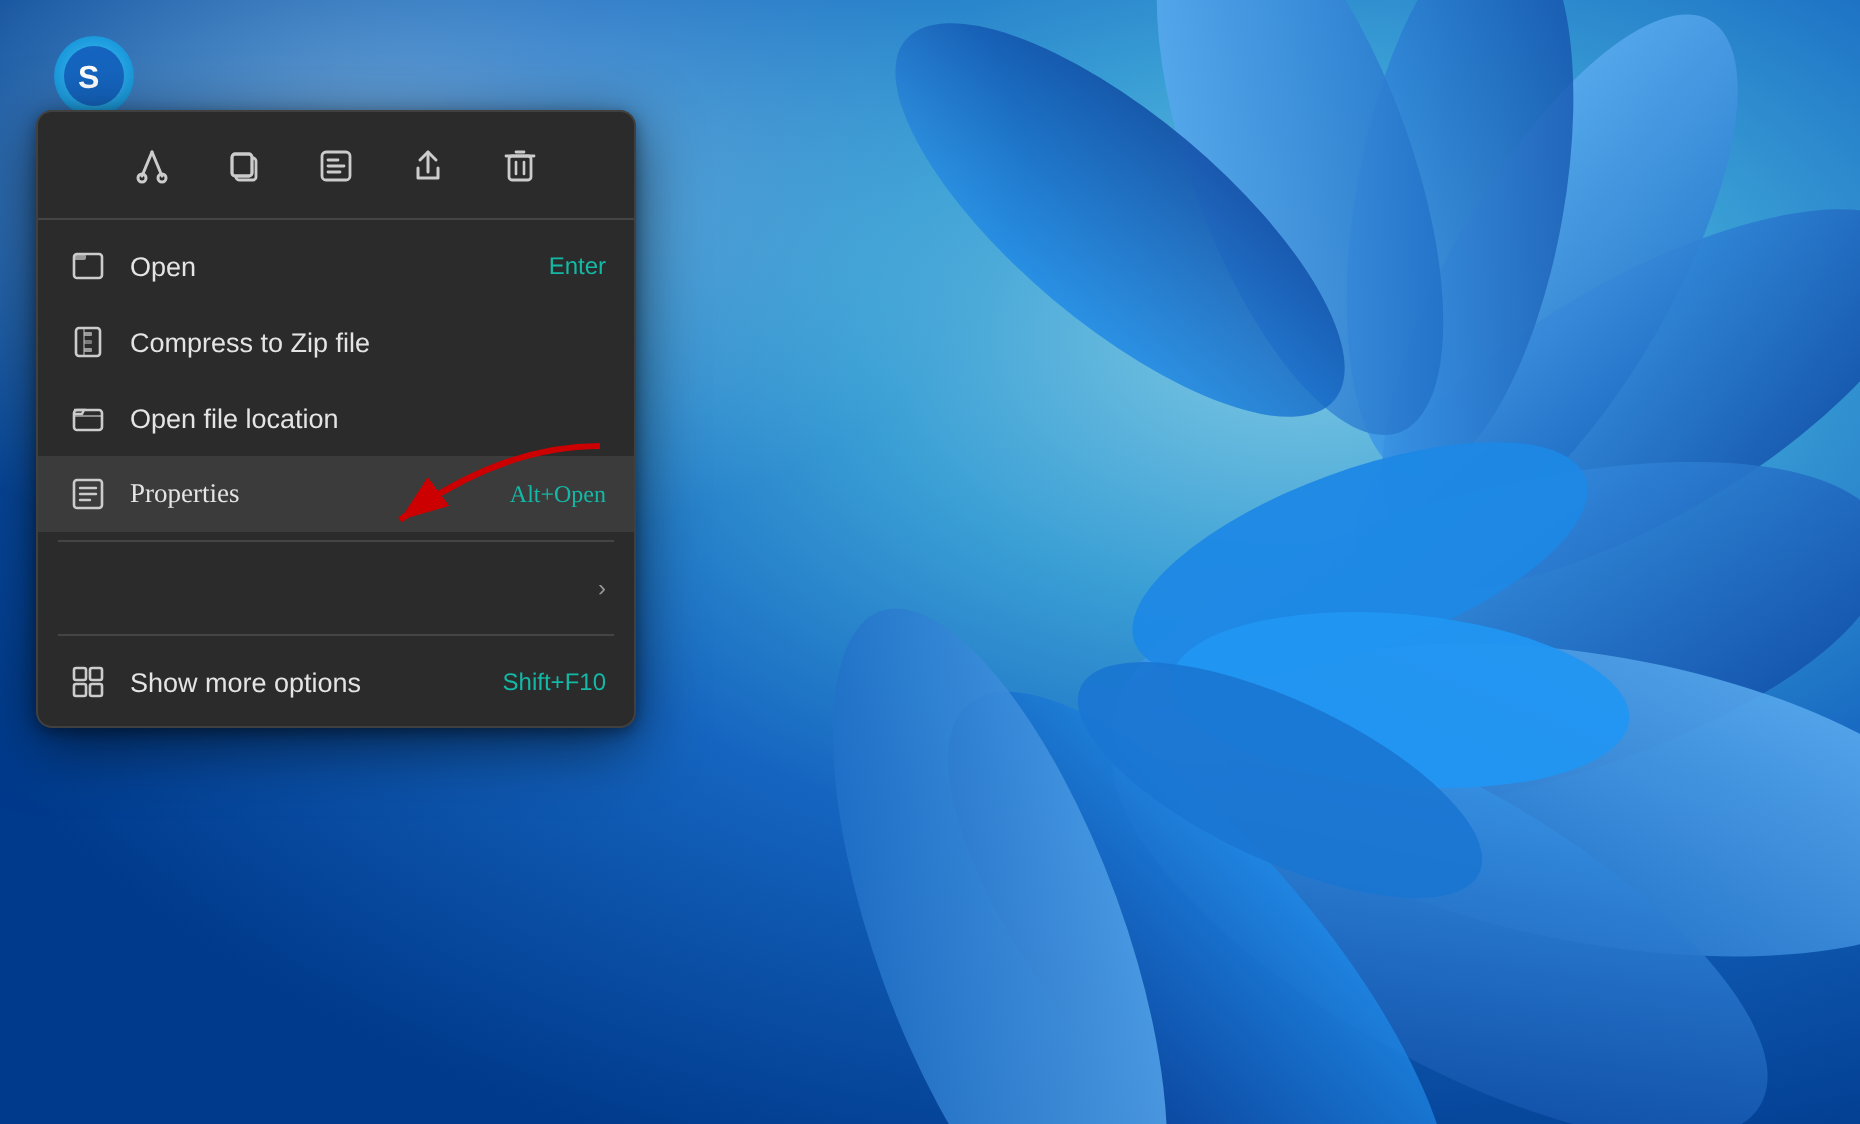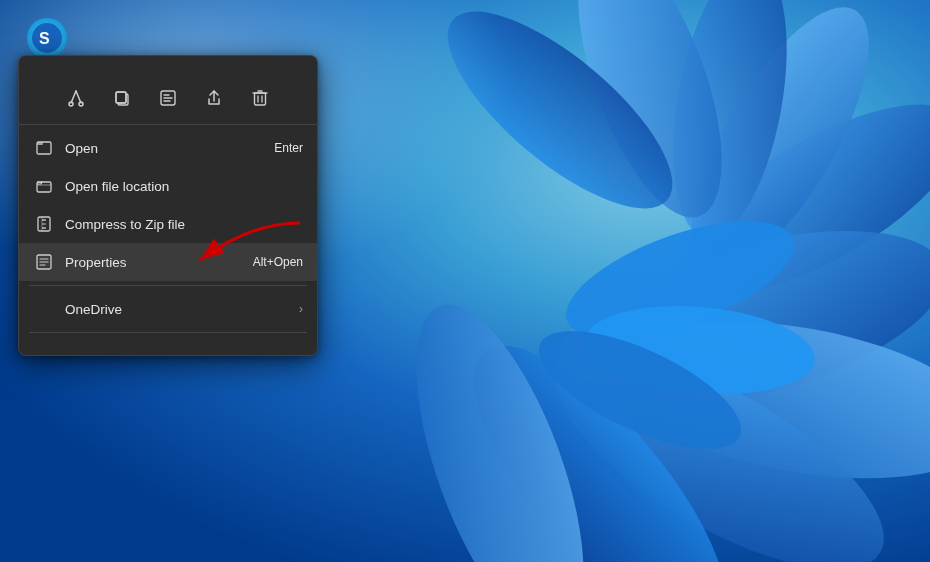--- a/index.html
+++ b/index.html
@@ -61,21 +61,21 @@
 
     
     .context-menu {
       position: absolute;
       top: 55px;
       left: 18px;
       width: 300px;
       background: #2b2b2b;
       border-radius: 8px;
       box-shadow: 0 8px 32px rgba(0,0,0,0.6), 0 2px 8px rgba(0,0,0,0.4);
-      padding: 18px 0;
+      padding: 3px 0;
       z-index: 100;
       border: 1px solid rgba(255,255,255,0.1);
     }
 
     
     .context-menu-icons {
       display: flex;
       flex-direction: row;
       align-items: center;
       justify-content: center;
@@ -105,41 +105,42 @@
       padding: 7px 14px;
       cursor: pointer;
       color: #e4e4e4;
       font-size: 13.5px;
       min-height: 38px;
       position: relative;
     }
 
     .menu-item.highlighted {
       background: rgba(255,255,255,0.08);
+      font-family: Liberation Serif, serif;
     }
 
     .menu-item-icon {
       width: 22px;
       height: 22px;
       margin-right: 10px;
       display: flex;
       align-items: center;
       justify-content: center;
       font-size: 14px;
       color: #cccccc;
       flex-shrink: 0;
     }
 
     .menu-item-label {
       flex: 1;
       font-weight: 400;
     }
 
     .menu-item-shortcut {
-      color: #e5e5e5;
+      color: #14b8a6;
       font-size: 12px;
       margin-left: auto;
     }
 
     .menu-item-arrow {
       color: #999;
       font-size: 12px;
       margin-left: auto;
     }
 
@@ -279,67 +280,78 @@
         <rect x="1" y="2" width="6" height="3" rx="1" fill="#cccccc" opacity="0.7"></rect>
       </svg>
     </div>
     <span class="menu-item-label">Open</span>
     <span class="menu-item-shortcut">Enter</span>
   </div>
 
   <div class="menu-item">
     <div class="menu-item-icon">
       <svg width="16" height="16" viewBox="0 0 16 16" fill="none" xmlns="http://www.w3.org/2000/svg">
-        <rect x="1" y="4" width="14" height="10" rx="1.5" stroke="#cccccc" stroke-width="1.3" fill="none"></rect>
-        <path d="M1 7 L15 7" stroke="#cccccc" stroke-width="1" opacity="0.6"></path>
-        <path d="M1 6 L5 6 L6 4 L1 4" stroke="#cccccc" stroke-width="1.2" fill="none"></path>
-      </svg>
-    </div>
-    <span class="menu-item-label">Open file location</span>
-  </div>
-
-  <div class="menu-item">
-    <div class="menu-item-icon">
-      <svg width="16" height="16" viewBox="0 0 16 16" fill="none" xmlns="http://www.w3.org/2000/svg">
         <rect x="2" y="1" width="12" height="14" rx="1.5" stroke="#cccccc" stroke-width="1.3" fill="none"></rect>
         <line x1="6" y1="1" x2="6" y2="15" stroke="#cccccc" stroke-width="1" opacity="0.5"></line>
         <rect x="6" y="3" width="4" height="2" rx="0.5" fill="#cccccc" opacity="0.7"></rect>
         <rect x="6" y="7" width="4" height="2" rx="0.5" fill="#cccccc" opacity="0.5"></rect>
         <rect x="6" y="11" width="4" height="2" rx="0.5" fill="#cccccc" opacity="0.7"></rect>
       </svg>
     </div>
     <span class="menu-item-label">Compress to Zip file</span>
   </div>
 
+  <div class="menu-item">
+    <div class="menu-item-icon">
+      <svg width="16" height="16" viewBox="0 0 16 16" fill="none" xmlns="http://www.w3.org/2000/svg">
+        <rect x="1" y="4" width="14" height="10" rx="1.5" stroke="#cccccc" stroke-width="1.3" fill="none"></rect>
+        <path d="M1 7 L15 7" stroke="#cccccc" stroke-width="1" opacity="0.6"></path>
+        <path d="M1 6 L5 6 L6 4 L1 4" stroke="#cccccc" stroke-width="1.2" fill="none"></path>
+      </svg>
+    </div>
+    <span class="menu-item-label">Open file location</span>
+  </div>
+
 
   <div class="menu-item highlighted">
     <div class="menu-item-icon">
       <svg width="16" height="16" viewBox="0 0 16 16" fill="none" xmlns="http://www.w3.org/2000/svg">
         <rect x="1" y="1" width="14" height="14" rx="1.5" stroke="#cccccc" stroke-width="1.3" fill="none"></rect>
         <line x1="4" y1="5" x2="12" y2="5" stroke="#cccccc" stroke-width="1.2" stroke-linecap="round"></line>
         <line x1="4" y1="8" x2="12" y2="8" stroke="#cccccc" stroke-width="1.2" stroke-linecap="round"></line>
         <line x1="4" y1="11" x2="9" y2="11" stroke="#cccccc" stroke-width="1.2" stroke-linecap="round"></line>
       </svg>
     </div>
     <span class="menu-item-label">Properties</span>
     <span class="menu-item-shortcut">Alt+Open</span>
   </div>
 
   <div class="menu-divider"></div>
 
   <div class="menu-item">
     <div class="menu-item-icon">
       
     </div>
-    <span class="menu-item-label">OneDrive</span>
     <span class="menu-item-arrow">›</span>
   </div>
 
   <div class="menu-divider"></div>
 
+  <div class="menu-item">
+    <div class="menu-item-icon">
+      <svg width="16" height="16" viewBox="0 0 16 16" fill="none" xmlns="http://www.w3.org/2000/svg">
+        <rect x="1" y="1" width="6" height="6" rx="1" stroke="#cccccc" stroke-width="1.3" fill="none"></rect>
+        <rect x="9" y="1" width="6" height="6" rx="1" stroke="#cccccc" stroke-width="1.3" fill="none"></rect>
+        <rect x="1" y="9" width="6" height="6" rx="1" stroke="#cccccc" stroke-width="1.3" fill="none"></rect>
+        <rect x="9" y="9" width="6" height="6" rx="1" stroke="#cccccc" stroke-width="1.3" fill="none"></rect>
+      </svg>
+    </div>
+    <span class="menu-item-label">Show more options</span>
+    <span class="menu-item-shortcut">Shift+F10</span>
+  </div>
 </div>
 
 <svg class="red-arrow" viewBox="0 0 140 60" xmlns="http://www.w3.org/2000/svg">
   <defs>
     <marker id="arrowhead" markerWidth="8" markerHeight="6" refX="8" refY="3" orient="auto">
       <polygon points="0 0, 8 3, 0 6" fill="#cc0000"></polygon>
     </marker>
   </defs>
   <path d="M 130 8 Q 80 8 30 45" stroke="#cc0000" stroke-width="3" fill="none" marker-end="url(#arrowhead)"></path>
 </svg>

